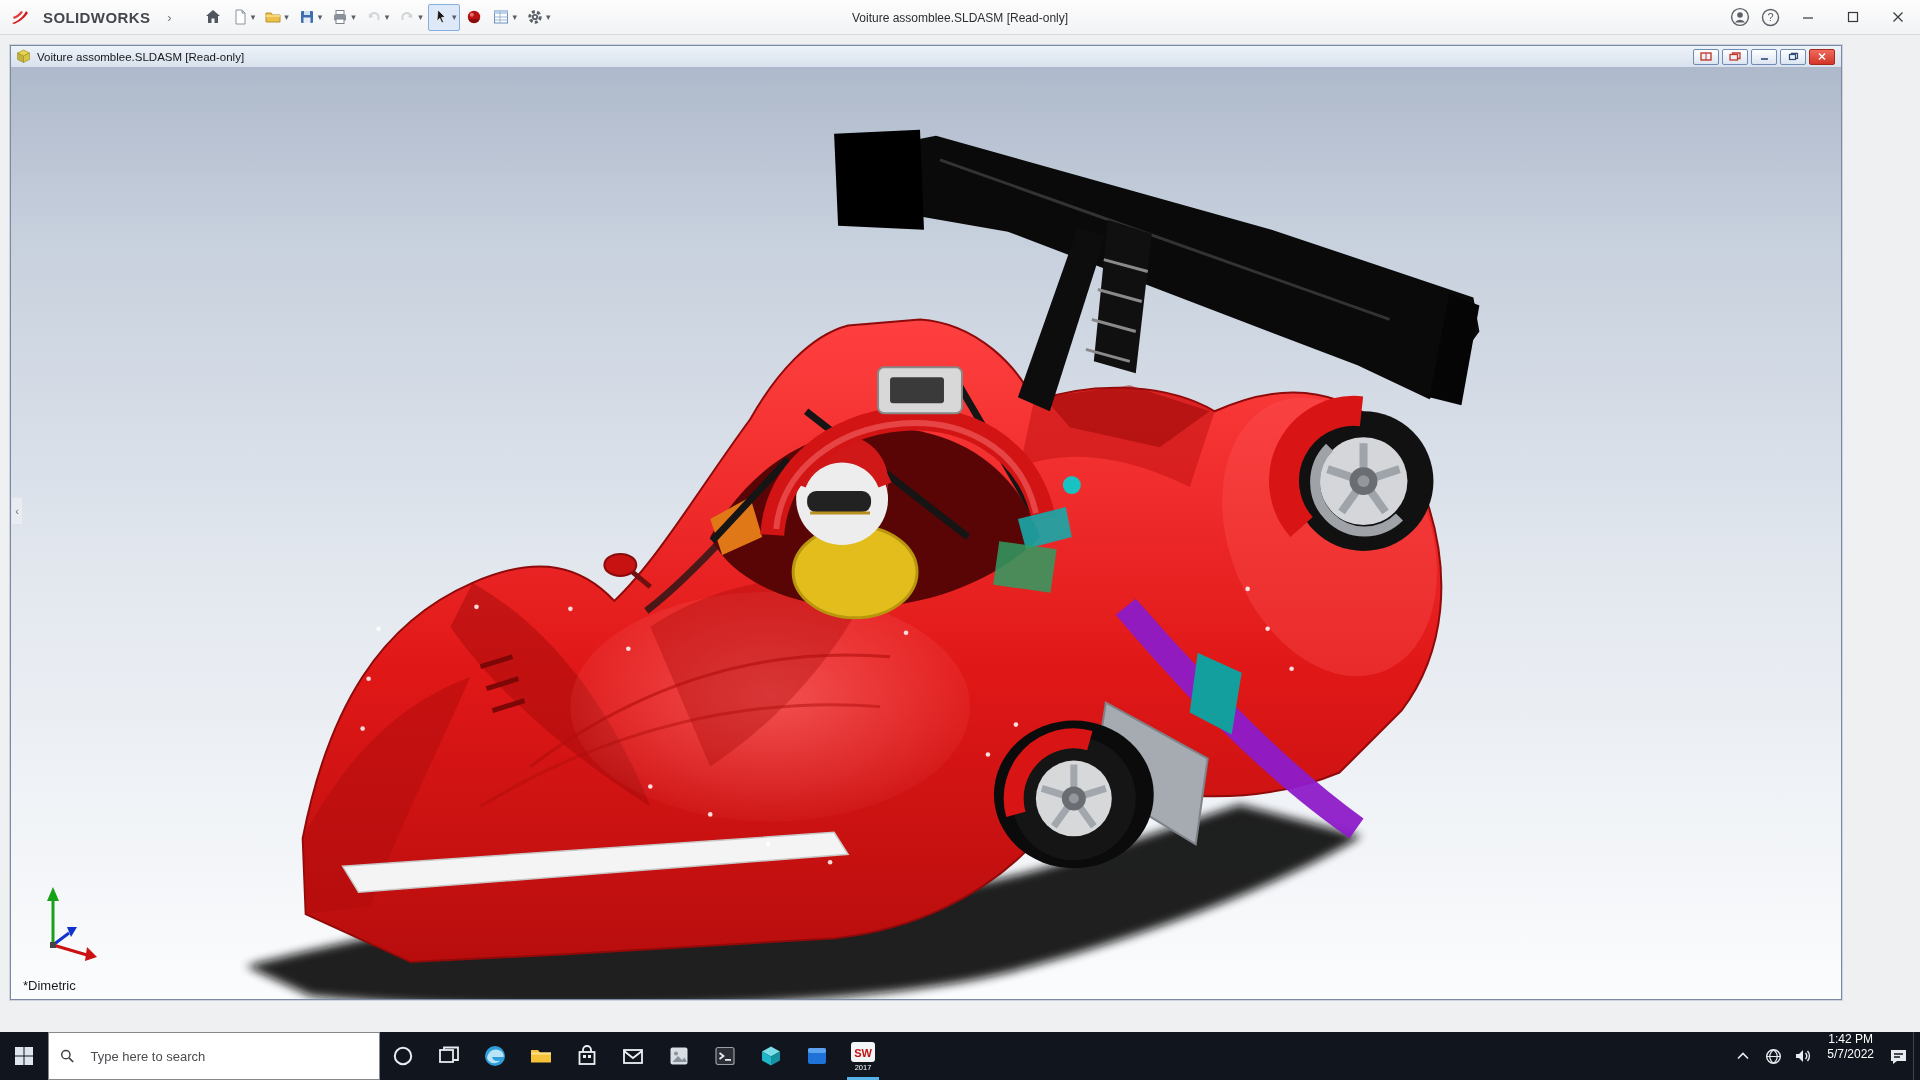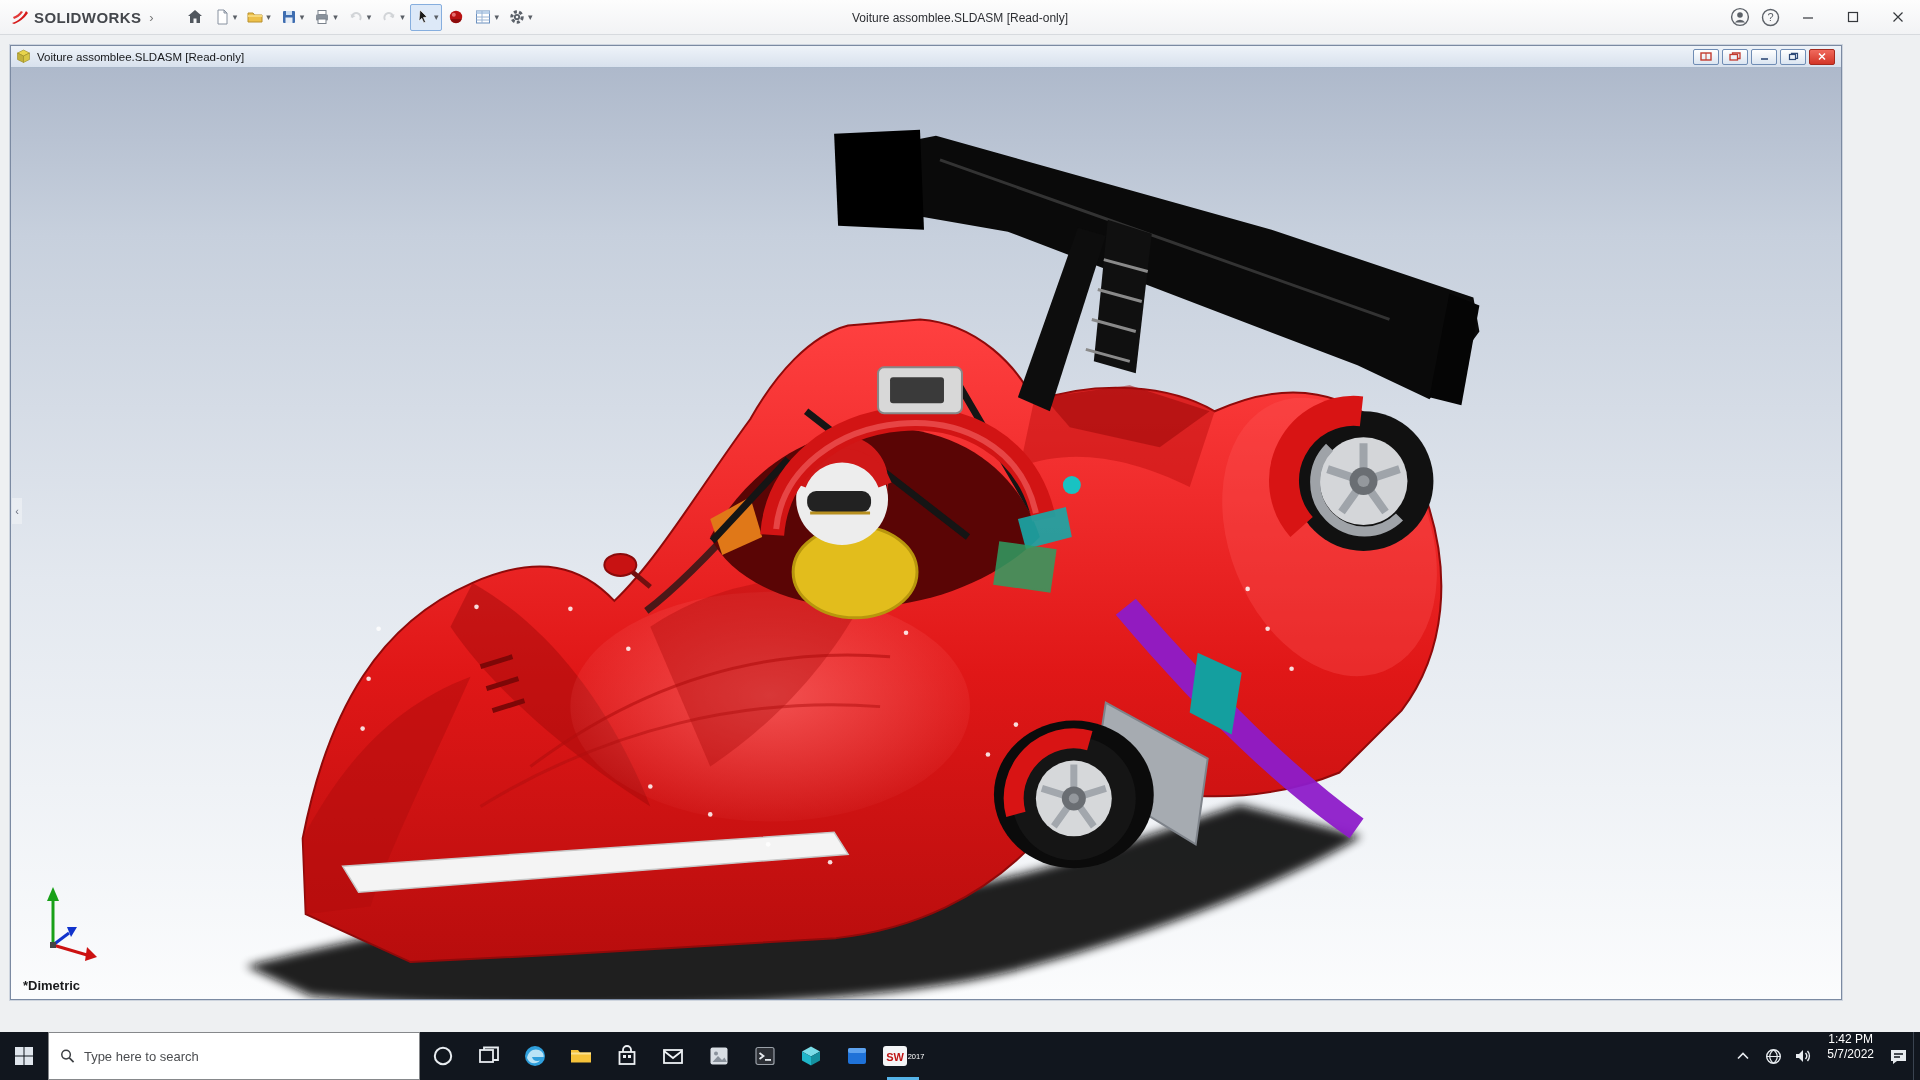--- a/index.html
+++ b/index.html
@@ -1,19 +1,19 @@
 <!DOCTYPE html>
 <html style="--body-red: #d81414; --taskbar-bg: #11161e; --accent-teal: #17a8a8; --accent-purple: #8d1bc9; --viewport-top: #aeb9cb; --viewport-bottom: #fbfcfd;"><head>
 <meta charset="utf-8">
 <style>
   *{box-sizing:border-box;margin:0;padding:0}
   html,body{width:1920px;height:1080px;overflow:hidden;font-family:"Liberation Sans",sans-serif;background:#eef0f2}
   
   #titlebar{position:absolute;top:0;left:0;width:1920px;height:35px;background:linear-gradient(#fdfdfd,#f2f3f5);border-bottom:1px solid #d7dade;display:flex;align-items:center;z-index:30}
-  .logo{display:flex;align-items:center;gap:4px;padding:0 8px 0 10px}
+  .logo{display:flex;align-items:center;gap:13px;padding:0 8px 0 10px}
   .brand{font-weight:bold;font-size:15px;color:#44474c;letter-spacing:.4px}
   .flyout{color:#777;font-size:13px;margin:0 4px}
   .tb-group{display:flex;align-items:center;gap:1px;margin-left:16px}
   .tb-btn{display:flex;align-items:center;height:27px;padding:0 3px;border:1px solid transparent;border-radius:2px}
   .tb-btn.active{border-color:#86aede;background:#dde9f8}
   .tb-btn.disabled svg{opacity:.4}
   .caret{font-size:9px;color:#5a5f66;margin-left:2px;line-height:1}
   #app-title{position:absolute;left:50%;top:0;height:35px;transform:translateX(-50%);display:flex;align-items:center;font-size:12px;color:#2d2f33;white-space:nowrap}
   #tb-right{margin-left:auto;display:flex;align-items:center;height:100%}
   .roundicon{width:30px;height:35px;display:flex;align-items:center;justify-content:center}
@@ -21,29 +21,29 @@
   
   #doc{position:absolute;left:10px;top:45px;width:1832px;height:955px;border:1px solid #7b8aa2;background:#fff;box-shadow:0 0 0 1px #cdd4de}
   #doc-titlebar{height:22px;background:linear-gradient(#eef3f9,#d8e1ed);border-bottom:1px solid #aab8ca;display:flex;align-items:center;padding:0 5px;gap:6px}
   #doc-title{font-size:11.5px;color:#17181a}
   #doc-controls{margin-left:auto;display:flex;gap:3px;padding-right:1px}
   .doc-btn{width:26px;height:16px;border:1px solid #6f8cb4;background:linear-gradient(#ffffff,#dbe5f1);display:flex;align-items:center;justify-content:center;border-radius:2px}
   .doc-btn.close{background:linear-gradient(#f06a5d,#d33527);border-color:#a42a1e}
   #viewport{position:absolute;top:22px;left:0;right:0;bottom:0;background:linear-gradient(180deg,var(--viewport-top,#aeb9cb) 0%,#c7d0dd 18%,#e3e8ef 55%,var(--viewport-bottom,#fbfcfd) 100%);overflow:hidden}
   #car-svg{position:absolute;left:0;top:0;width:100%;height:100%}
   #triad{position:absolute;left:20px;bottom:32px}
-  #view-label{position:absolute;left:12px;bottom:6px;font-size:13px;font-weight:bold;color:#191a1c}
+  #view-label{position:absolute;left:12px;bottom:6px;font-size:13px;font-weight:normal;color:#191a1c}
   #panel-chevron{position:absolute;left:1px;top:430px;width:10px;height:26px;display:flex;align-items:center;justify-content:center;background:rgba(255,255,255,.35)}
   
   #taskbar{position:absolute;left:0;bottom:0;width:1920px;height:48px;background:var(--taskbar-bg,#11161e);display:flex;align-items:stretch;z-index:40}
   .tb-start{width:48px;display:flex;align-items:center;justify-content:center}
-  #search-box{width:372px;background:#fff;border:1px solid #86888b;display:flex;align-items:center;gap:9px;padding:0 11px}
+  #search-box{width:332px;background:#fff;border:1px solid #86888b;display:flex;align-items:center;gap:16px;padding:0 11px}
   #search-input{border:none;outline:none;background:transparent;font-size:13px;color:#333;width:100%;font-family:"Liberation Sans",sans-serif}
   #search-input::placeholder{color:#4b4d50}
-  .task-icon{width:46px;display:flex;align-items:center;justify-content:center;position:relative;flex-direction:row}
+  .task-icon{width:46px;display:flex;align-items:center;justify-content:center;position:relative;flex-direction:column}
   .task-icon.active::after{content:"";position:absolute;left:7px;right:7px;bottom:0;height:3px;background:#55b3e8}
   .sw-badge{font-size:7.5px;color:#fff;line-height:8px;margin-top:1px}
   #tray{margin-left:auto;display:flex;align-items:stretch}
   .tray-icon{width:30px;display:flex;align-items:center;justify-content:center}
   #clock{color:#fff;font-size:12px;line-height:15px;text-align:center;display:flex;flex-direction:column;justify-content:flex-start;padding:0 9px}
   #show-desktop{width:7px;border-left:1px solid #3a4350}
 </style>
 </head>
 <body>
 

